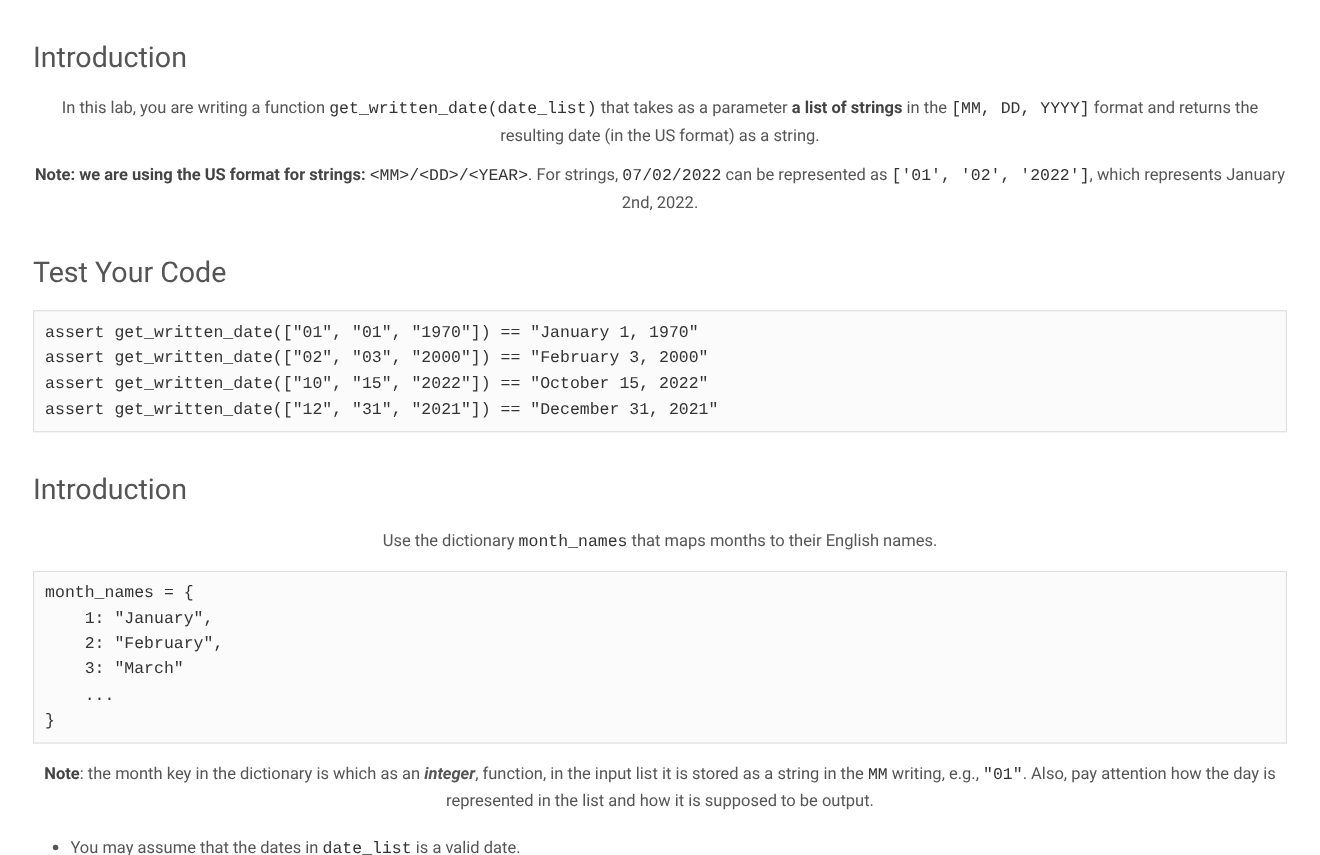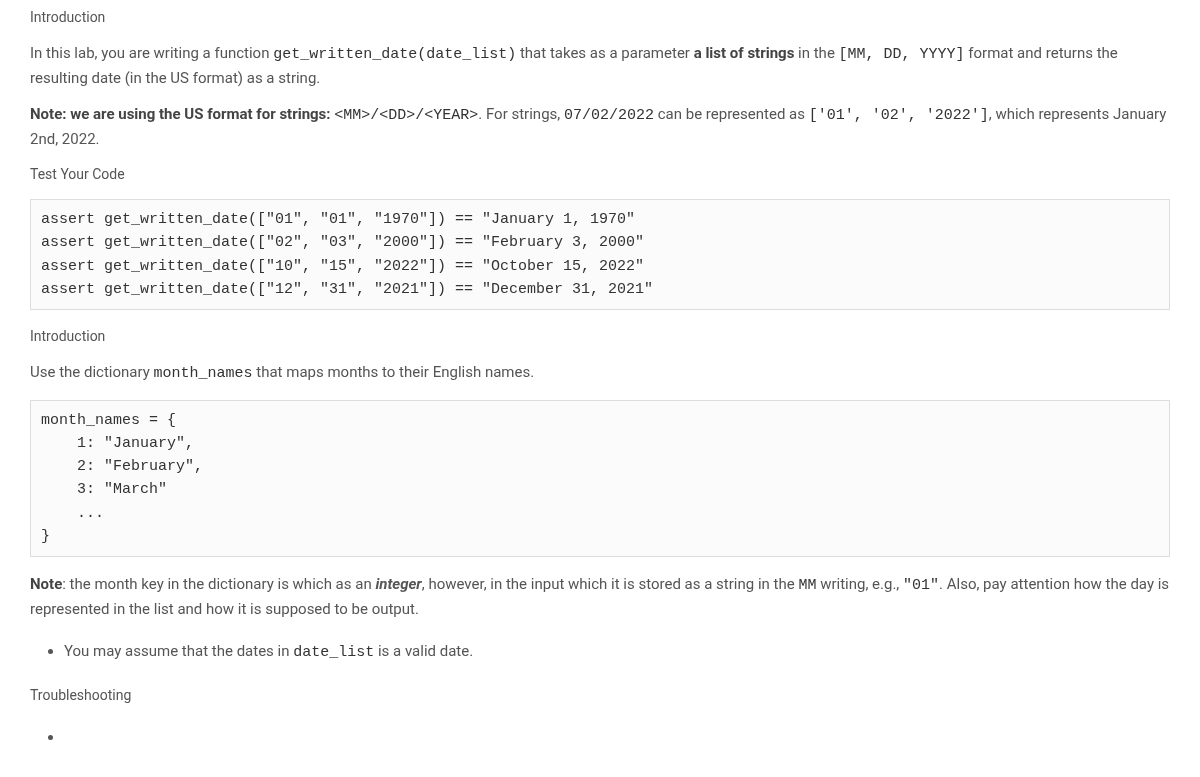--- a/index.html
+++ b/index.html
@@ -9,26 +9,27 @@
     font-family: -apple-system, BlinkMacSystemFont, "Segoe UI", Roboto, "Helvetica Neue", Arial, sans-serif;
     color: #4a4a4a;
     font-size: 15px;
     line-height: 1.5;
     background: #fff;
     width: 1200px;
   }
   h2 {
     font-weight: 400;
     color: #555;
-    font-size: 14px;
-    margin: 7px 0 14px 0;
+    font-size: 26px;
+    margin: 34px 0 14px 0;
   }
   p {
     margin: 10px 0 14px 0;
     color: #555;
+    text-align: center;
   }
   b, strong { font-weight: 700; color: #444; }
   code, pre {
     font-family: "Courier New", Courier, monospace;
     font-size: 15px;
   }
   code.inline {
     font-family: "Courier New", Courier, monospace;
     color: #333;
   }
@@ -80,21 +81,21 @@
 </p>
 
 <pre class="codeblock">month_names = {
     1: "January",
     2: "February",
     3: "March"
     ...
 }</pre>
 
 <p>
-  <b>Note</b><span>: the month key in the dictionary is which as an </span><em>integer</em><span>, however, in the input which it is stored as a string in the </span><code class="inline">MM</code><span> writing, e.g., </span><code class="inline">"01"</code><span>. Also, pay attention how the day is represented in the list and how it is supposed to be output.</span>
+  <b>Note</b><span>: the month key in the dictionary is which as an </span><em>integer</em><span>, function, in the input list it is stored as a string in the </span><code class="inline">MM</code><span> writing, e.g., </span><code class="inline">"01"</code><span>. Also, pay attention how the day is represented in the list and how it is supposed to be output.</span>
 </p>
 
 <ul>
   <li>
     <span>You may assume that the dates in </span><code class="inline">date_list</code><span> is a valid date.</span>
   </li>
 </ul>
 
 <h2>Troubleshooting</h2>
 

